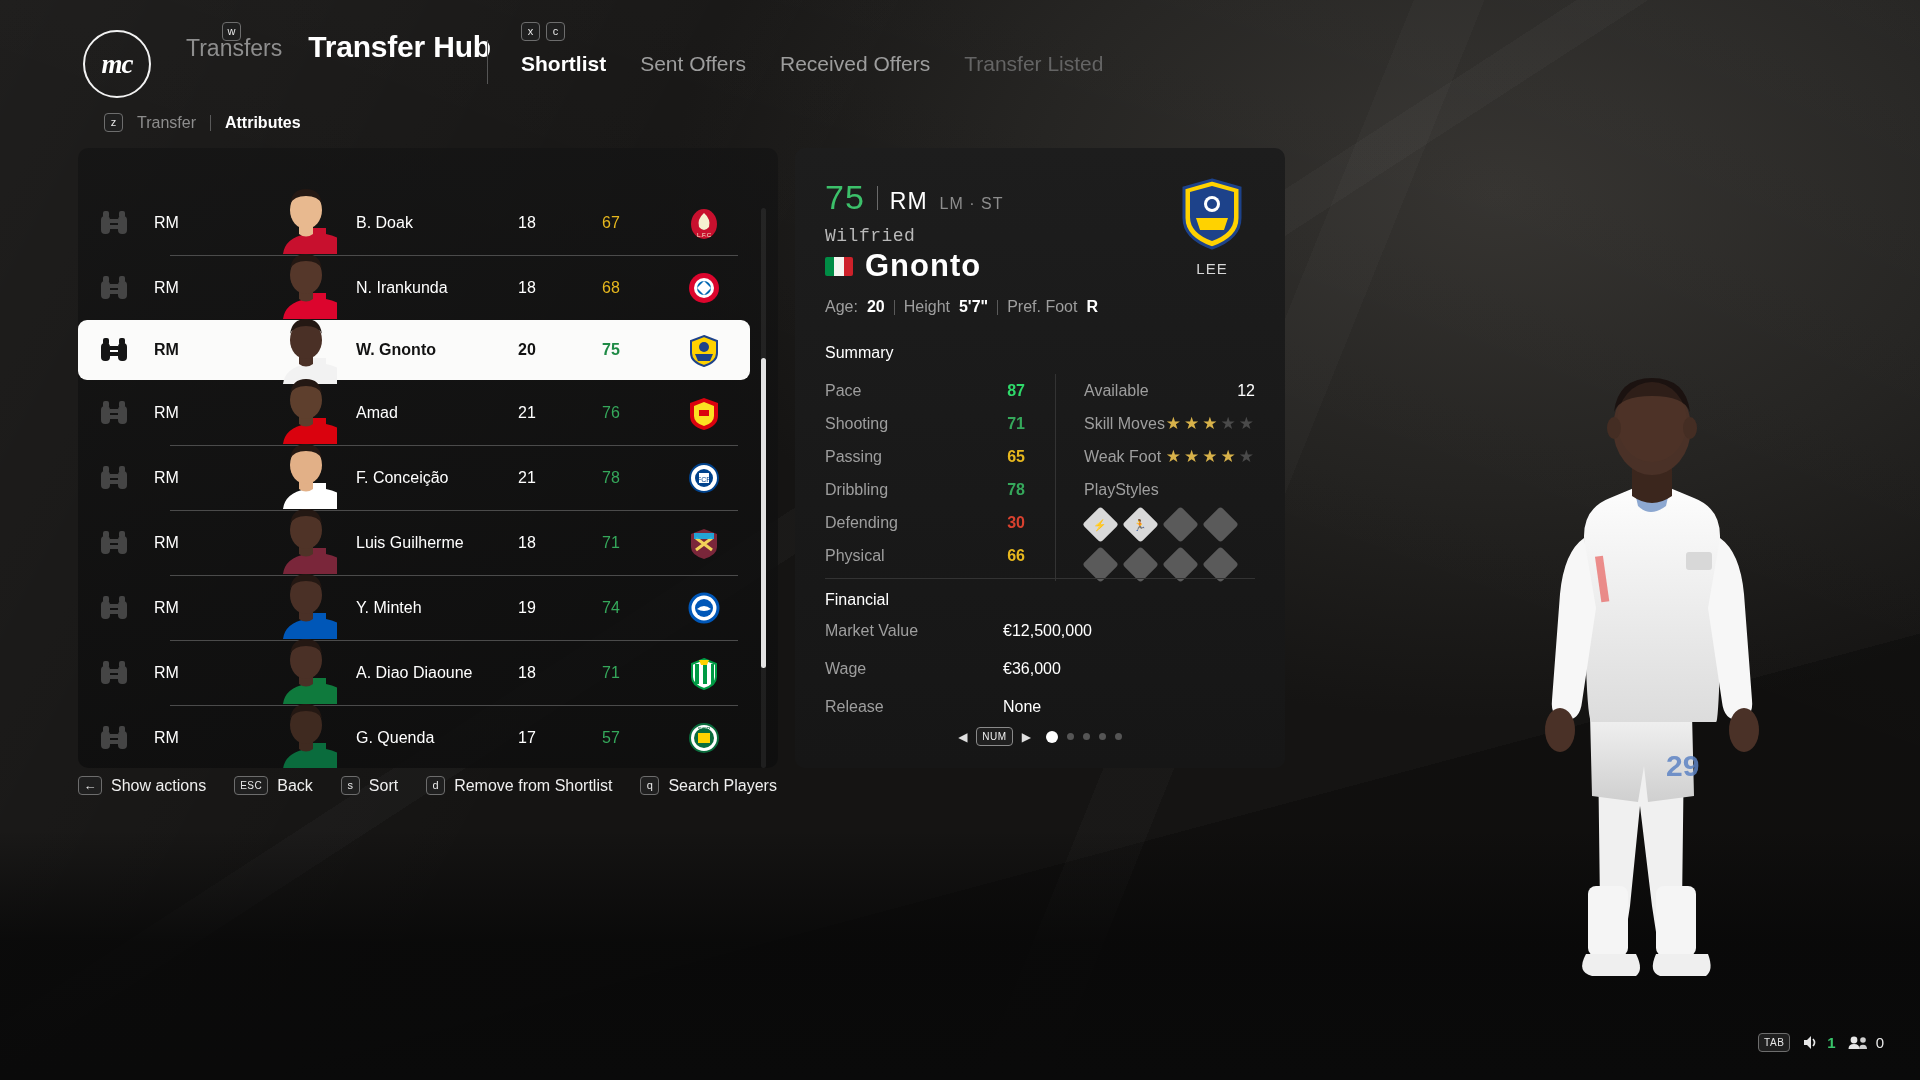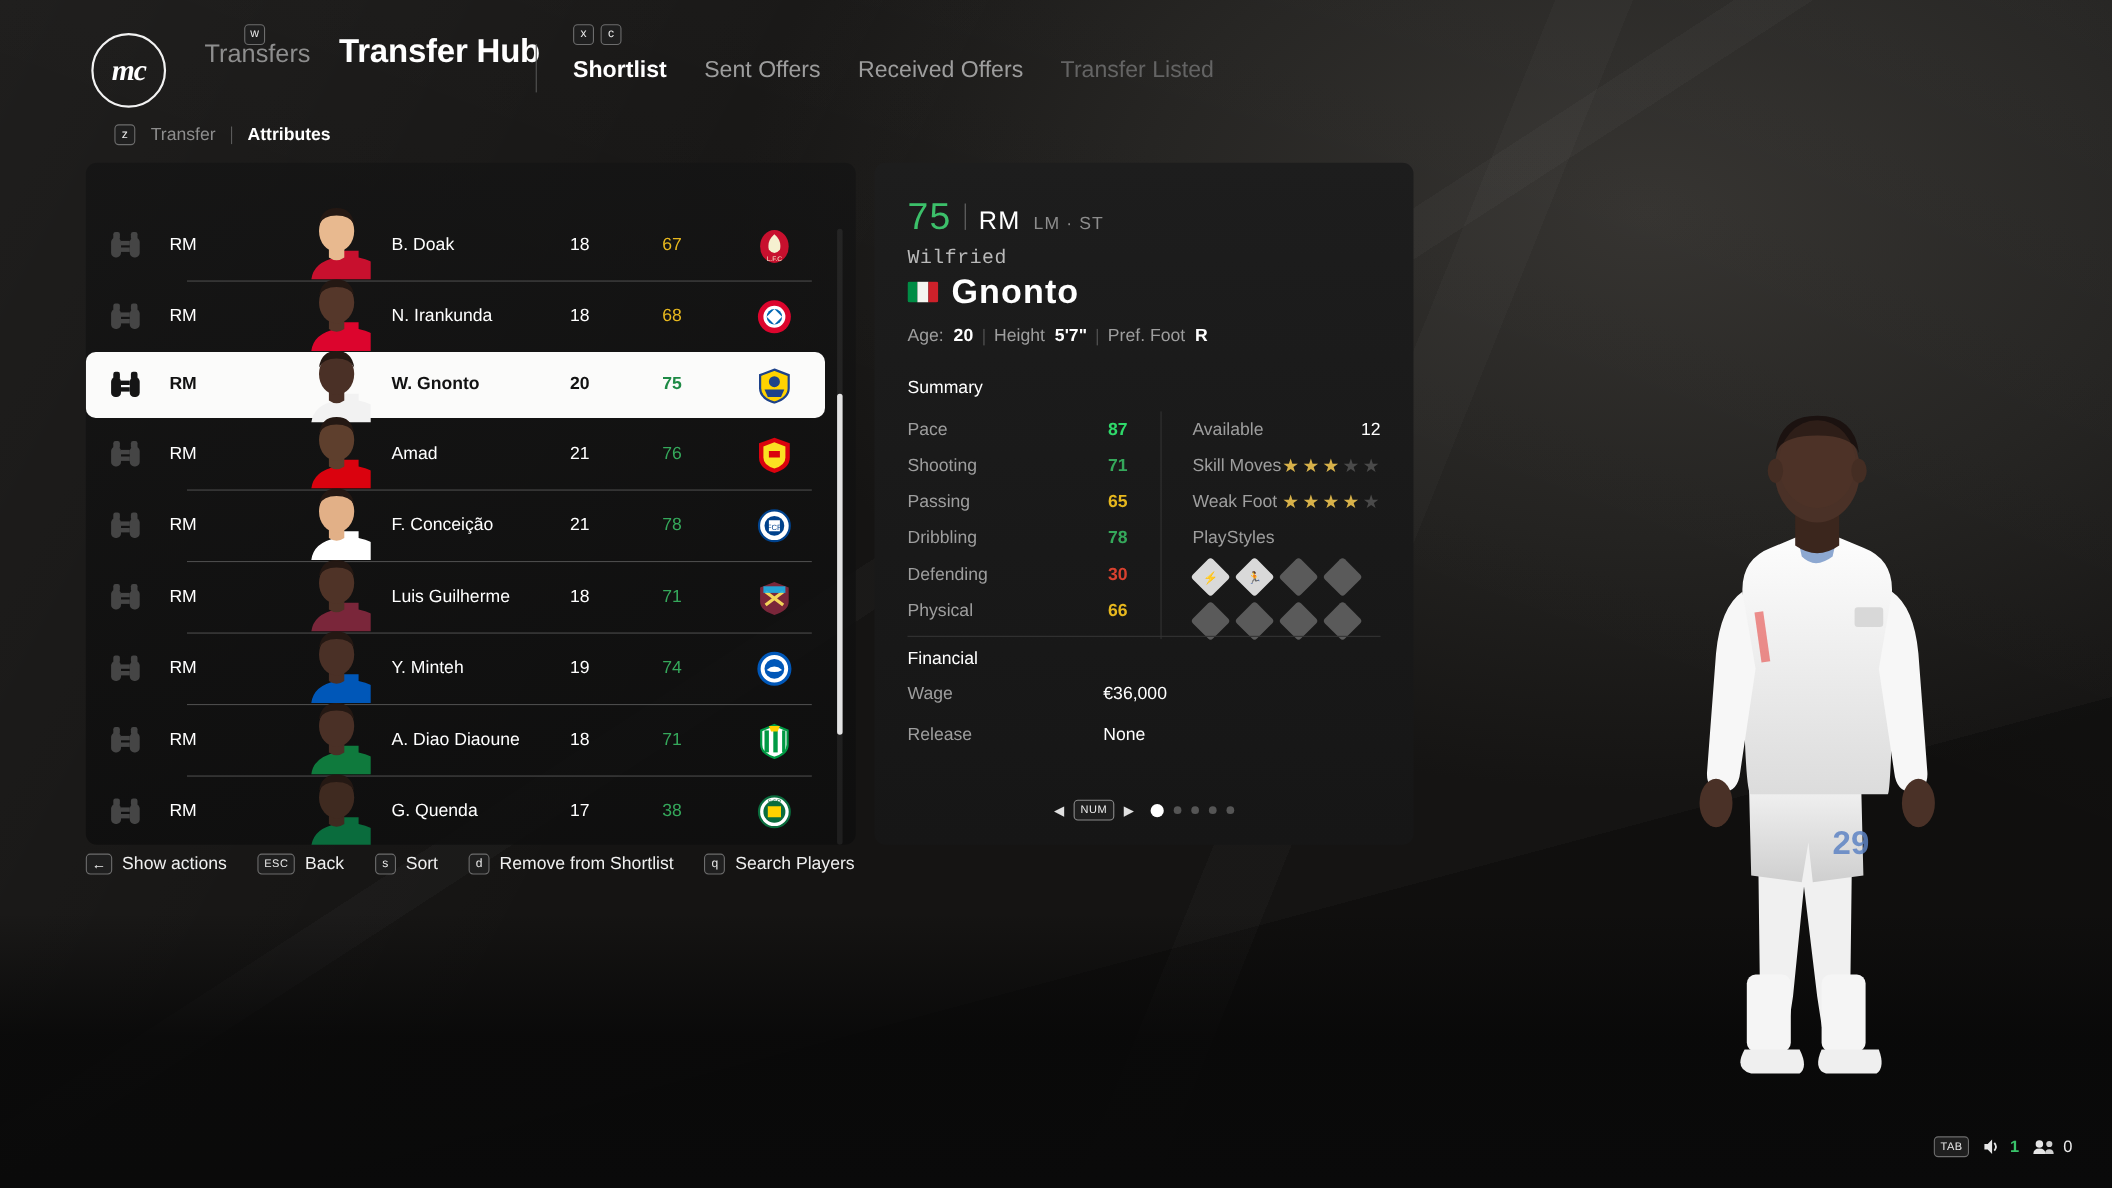--- a/index.html
+++ b/index.html
@@ -546,21 +546,21 @@
           </div>
           <div class="pos">RM</div>
           <div class="face"><svg width="62" height="72" viewBox="0 0 62 72">
               <path d="M8 72 q2-16 23-20 l0-6 l20 0 l0 6 q21 4 23 20z" fill="#0a6c3d"></path>
               <path d="M24 40 h14 v12 q-7 5 -14 0z" fill="#3f2a20"></path>
               <ellipse cx="31" cy="28" rx="16" ry="19" fill="#3f2a20"></ellipse>
               <path d="M15 22 q2-15 16-15 q14 0 16 15 q-4-8 -16-8 q-12 0-16 8z" fill="#241813"></path>
             </svg></div>
           <div class="pname">G. Quenda</div>
           <div class="age">17</div>
-          <div class="ovr c-green">38</div>
+          <div class="ovr c-green">57</div>
           <div class="team">
             <svg width="34" height="34" viewBox="0 0 34 34">
               <circle cx="17" cy="17" r="14" fill="#ffffff" stroke="#0a6c3d" stroke-width="2"></circle>
               <circle cx="17" cy="17" r="10" fill="#0a6c3d"></circle>
               <path d="M11 12 h12 v10 h-12z" fill="#ffd200"></path>
               <text x="17" y="10" font-size="6" fill="#0a6c3d" text-anchor="middle" font-family="Liberation Sans, sans-serif">SCP</text>
             </svg>
           </div>
         </div>
       </div>
@@ -618,20 +618,30 @@
         <span>Age:</span>
         <b>20</b>
         <span class="sep"></span>
         <span>Height</span>
         <b>5'7"</b>
         <span class="sep"></span>
         <span>Pref. Foot</span>
         <b>R</b>
       </div>
 
+      <div class="club-badge">
+        <svg width="64" height="72" viewBox="0 0 64 72">
+          <path d="M32 2 L60 10 L60 40 Q60 60 32 70 Q4 60 4 40 L4 10 Z" fill="#ffd200" stroke="#1d428a" stroke-width="3"></path>
+          <path d="M32 8 L54 14 L54 39 Q54 55 32 63 Q10 55 10 39 L10 14 Z" fill="#1d428a"></path>
+          <circle cx="32" cy="26" r="8" fill="#ffffff"></circle>
+          <circle cx="32" cy="26" r="5" fill="#1d428a"></circle>
+          <path d="M16 40 L48 40 L44 52 L20 52 Z" fill="#ffd200"></path>
+        </svg>
+        <div class="club-name">LEE</div>
+      </div>
 
       <div class="summary">
         <div class="sec-title">Summary</div>
         <div class="sum-grid">
           <div class="sum-col" id="sum-left">
               <div class="srow">
                 <span class="lbl">Pace</span>
                 <span class="val c-green-b">87</span>
               </div>
               <div class="srow">
@@ -702,20 +712,24 @@
           </div>
         </div>
       </div>
 
       <div class="fin-divider"></div>
 
       <div class="financial">
         <div class="sec-title">Financial</div>
         <div id="fin-rows">
             <div class="frow">
+              <span class="lbl">Market Value</span>
+              <span class="val">€12,500,000</span>
+            </div>
+            <div class="frow">
               <span class="lbl">Wage</span>
               <span class="val">€36,000</span>
             </div>
             <div class="frow">
               <span class="lbl">Release</span>
               <span class="val">None</span>
             </div>
           </div>
       </div>
 

